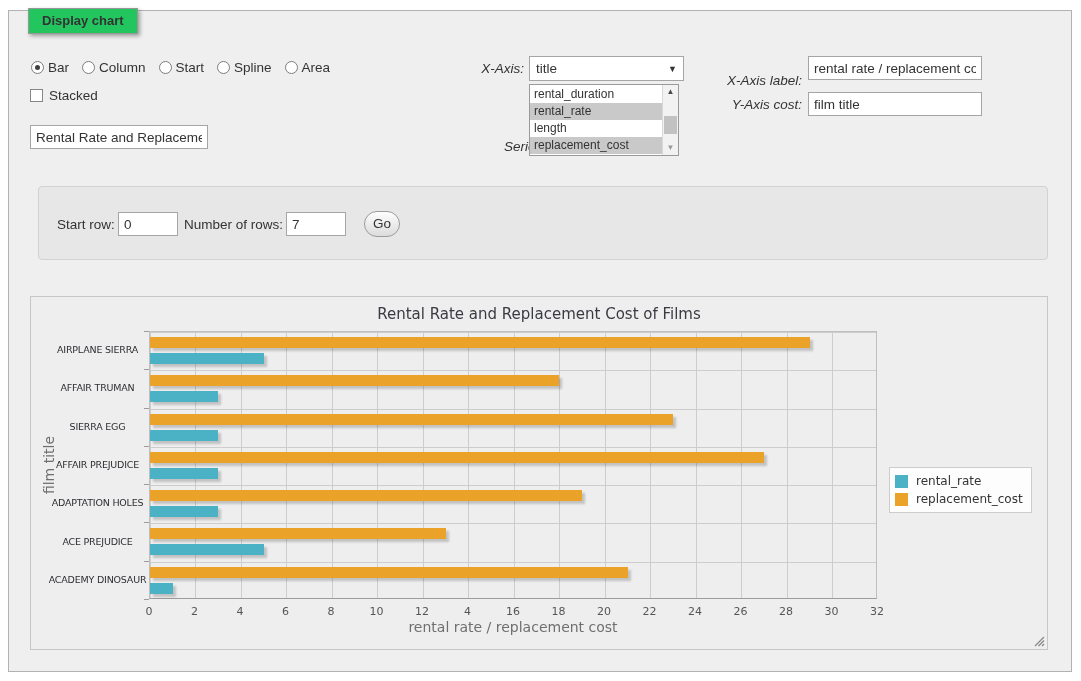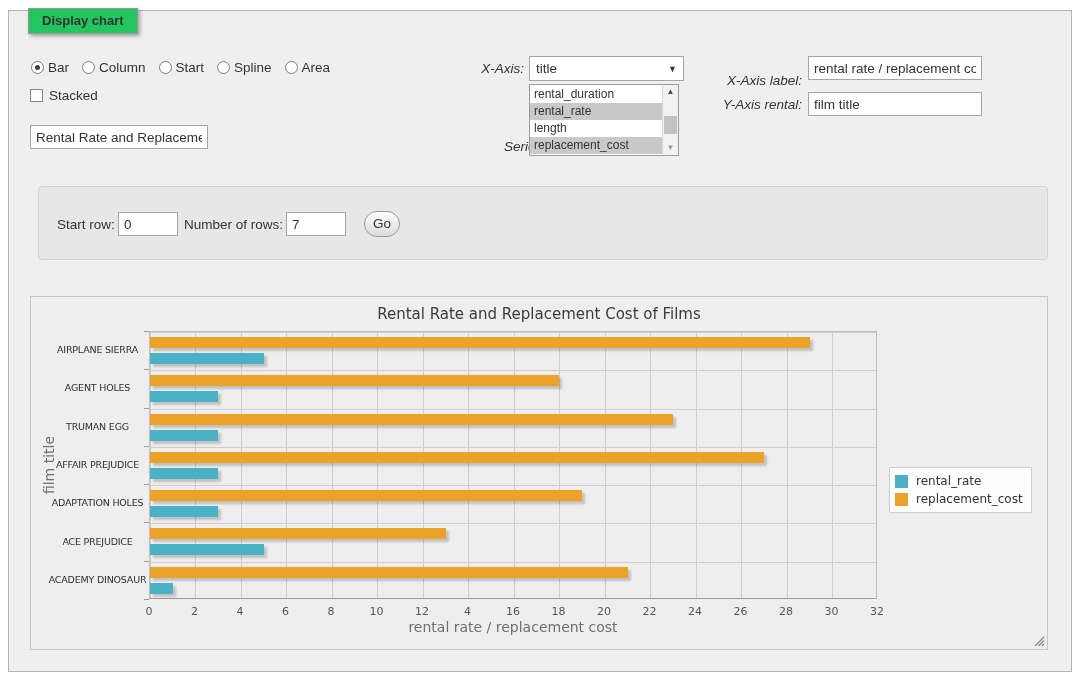--- a/index.html
+++ b/index.html
@@ -130,21 +130,21 @@
     </div>
     <div class="ms-scroll">
       <div class="up">▲</div>
       <div class="ms-thumb"></div>
       <div class="dn">▼</div>
     </div>
   </div>
 
   <span class="lbl r" style="left:712px; top:73px; width:90px;">X-Axis label:</span>
   <input class="txt" style="left: 808px; top: 56px; width: 174px; height: 24px;" value="rental rate / replacement cost">
-  <span class="lbl r" style="left:712px; top:97px; width:90px;">Y-Axis rental:</span>
+  <span class="lbl r" style="left:712px; top:97px; width:90px;">Y-Axis cost:</span>
   <input class="txt" style="left: 808px; top: 92px; width: 174px; height: 24px;" value="film title">
 
   <div class="panel"></div>
   <span class="lbl" style="left:57px; top:217px;">Start row:</span>
   <input class="txt" style="left: 118px; top: 212px; width: 60px; height: 24px;" value="0">
   <span class="lbl" style="left:184px; top:217px;">Number of rows:</span>
   <input class="txt" style="left: 286px; top: 212px; width: 60px; height: 24px;" value="7">
   <div class="gobtn">Go</div>
 
   <div class="chart-box">
@@ -174,22 +174,22 @@
         </div>
         <div class="legend-row">
           <span class="legend-swatch" style="background: rgb(234, 162, 40);"></span>
           <span class="legend-label">replacement_cost</span>
         </div>
       </div>
     <svg class="resize-grip" viewBox="0 0 11 11">
       <path d="M1 10 L10 1 M4.5 10 L10 4.5 M8 10 L10 8" stroke="#8a8a8a" stroke-width="1.3" fill="none"></path>
     </svg>
   <div class="ycat" style="top: 47.1px;">AIRPLANE SIERRA</div>
-      <div class="ycat" style="top: 85.4px;">AGENT HOLES</div>
-      <div class="ycat" style="top: 123.7px;">TRUMAN EGG</div>
+      <div class="ycat" style="top: 85.4px;">AFFAIR TRUMAN</div>
+      <div class="ycat" style="top: 123.7px;">SIERRA EGG</div>
       <div class="ycat" style="top: 162px;">AFFAIR PREJUDICE</div>
       <div class="ycat" style="top: 200.3px;">ADAPTATION HOLES</div>
       <div class="ycat" style="top: 238.6px;">ACE PREJUDICE</div>
       <div class="ycat" style="top: 276.9px;">ACADEMY DINOSAUR</div>
       <div class="ytickmark" style="top: 34px;"></div>
       <div class="ytickmark" style="top: 72.3px;"></div>
       <div class="ytickmark" style="top: 110.6px;"></div>
       <div class="ytickmark" style="top: 148.9px;"></div>
       <div class="ytickmark" style="top: 187.1px;"></div>
       <div class="ytickmark" style="top: 225.4px;"></div>

